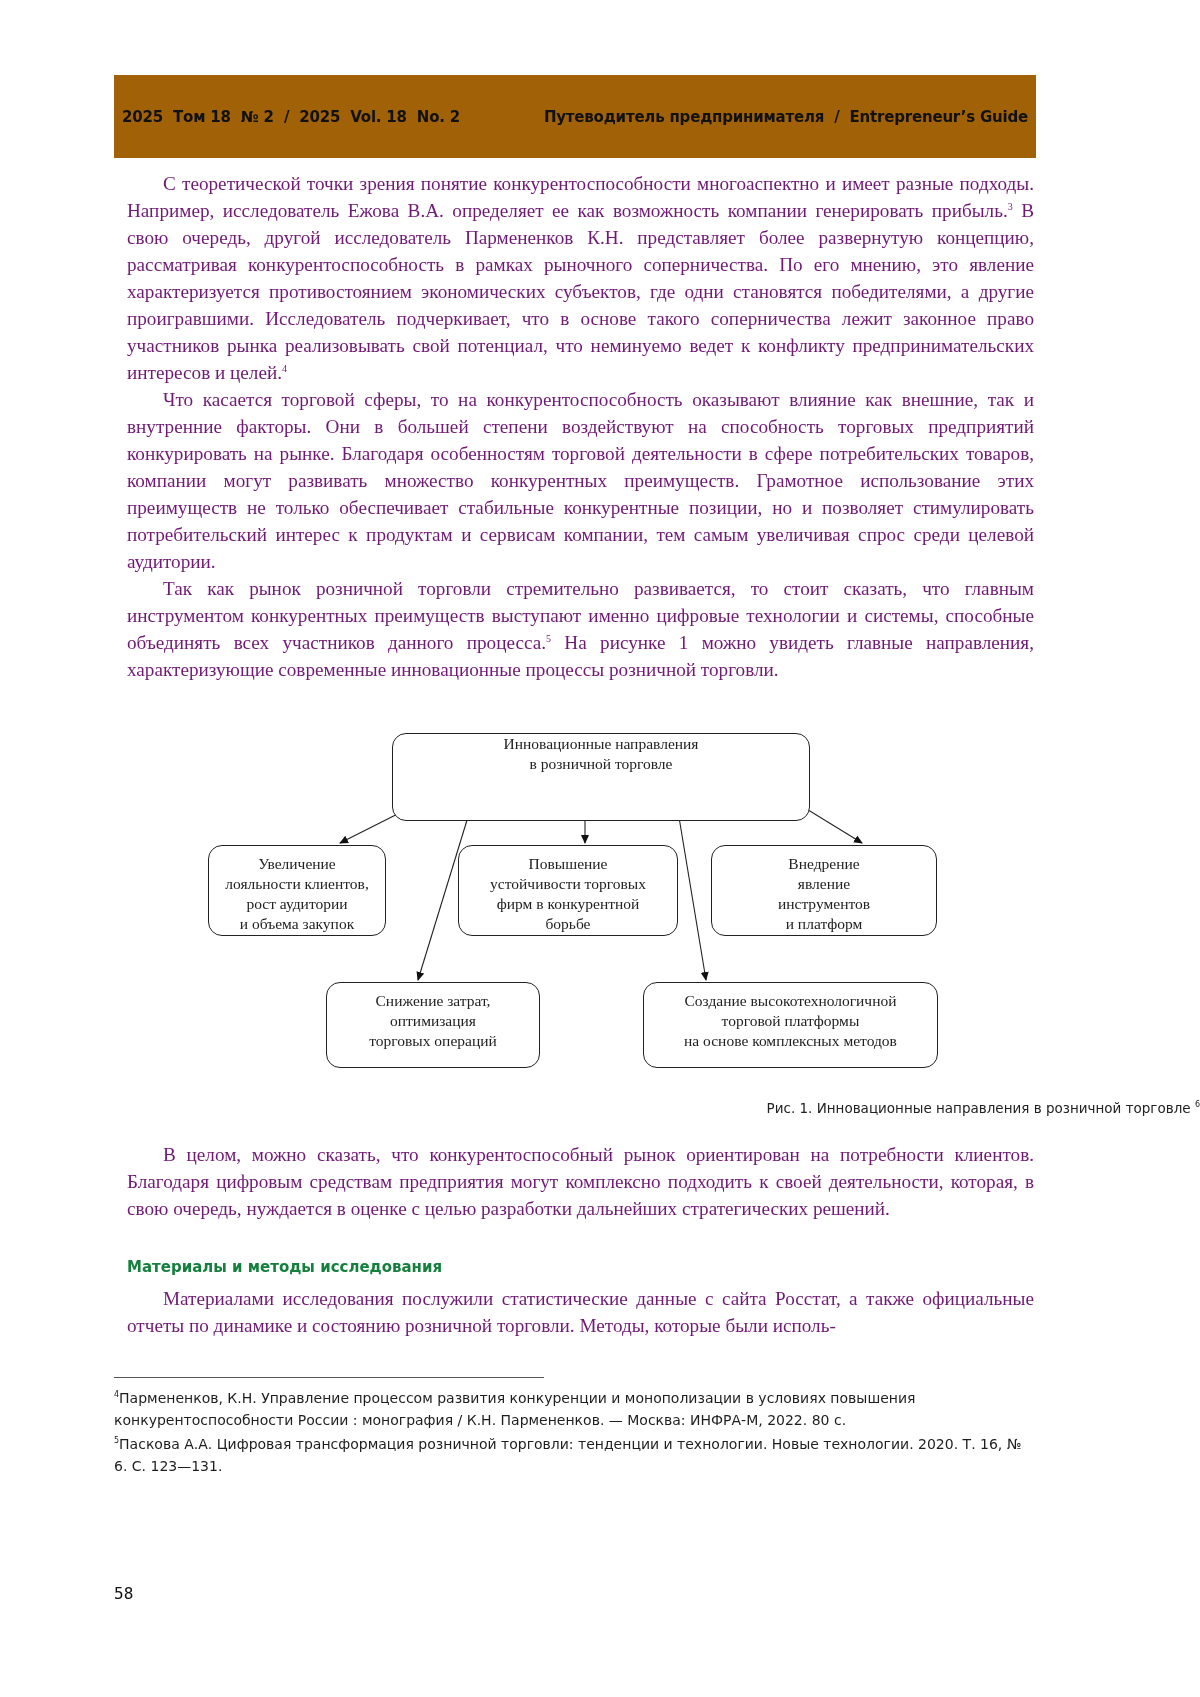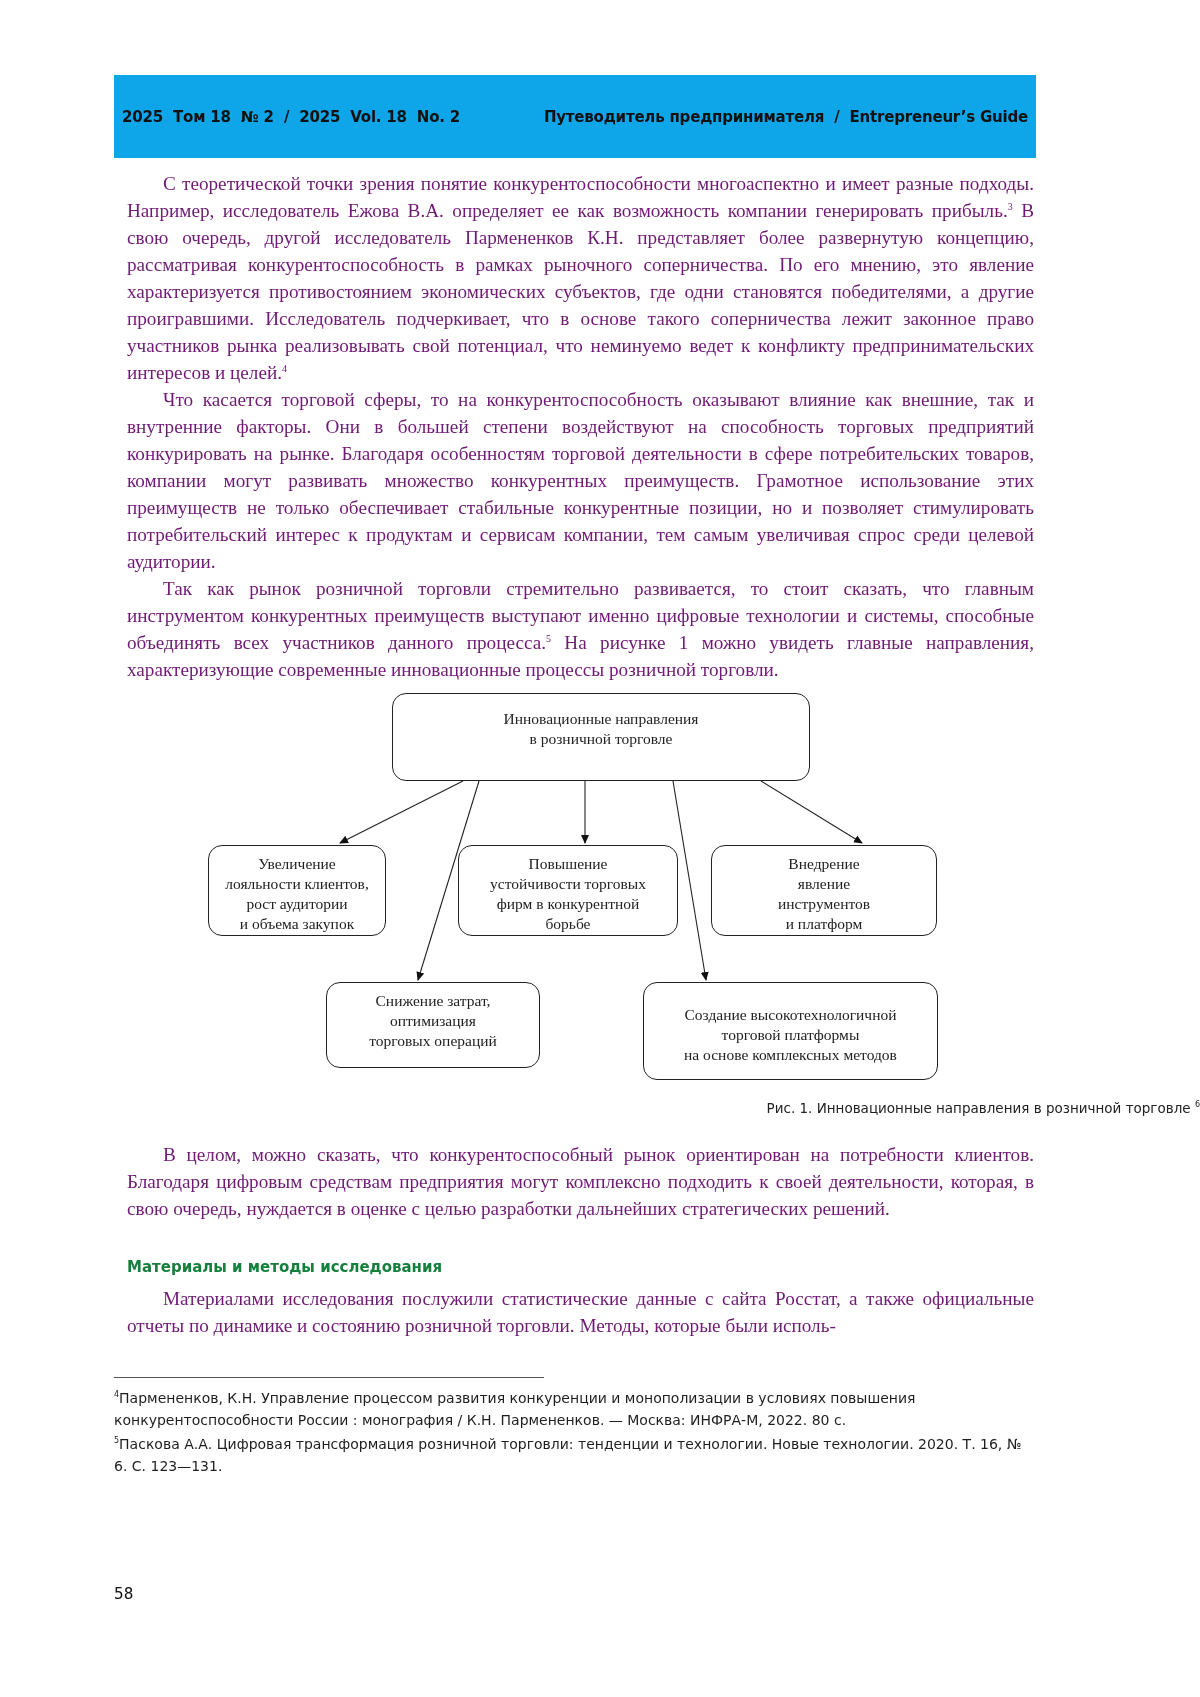--- a/index.html
+++ b/index.html
@@ -1,19 +1,19 @@
 <!DOCTYPE html>
 <html><head>
   <meta charset="utf-8">
   <style>
     html, body { margin: 0; padding: 0; background: #ffffff; }
     body { width: 1200px; height: 1697px; position: relative; overflow: hidden; color: #1a1a1a; }
     .header-band {
       position: absolute; left: 114px; top: 75px; width: 922px; height: 83px;
-      background: #0ea5e9; display: flex; align-items: center; justify-content: space-between;
+      background: #a16207; display: flex; align-items: center; justify-content: space-between;
       box-sizing: border-box; padding: 0 8px 0 8px;
       font-family: "DejaVu Sans", sans-serif; font-weight: bold; font-size: 15px; color: #111;
       letter-spacing: -0.2px;
     }
     .header-left, .header-right { white-space: pre; }
     .body-text {
       position: absolute; left: 127px; width: 907px;
       font-family: "Liberation Serif", serif; font-size: 19.2px; line-height: 27px;
       text-align: justify; color: #701a75;
     }
@@ -68,21 +68,21 @@
       <path d="M0,1 L9,5 L0,9 Z" fill="#111"></path>
     </marker>
   </defs>
   <line x1="463" y1="781" x2="340" y2="843" stroke="#222" stroke-width="1.1" marker-end="url(#arrowhead)"></line>
   <line x1="479" y1="781" x2="418" y2="980" stroke="#222" stroke-width="1.1" marker-end="url(#arrowhead)"></line>
   <line x1="585" y1="781" x2="585" y2="843" stroke="#222" stroke-width="1.1" marker-end="url(#arrowhead)"></line>
   <line x1="673" y1="781" x2="706" y2="980" stroke="#222" stroke-width="1.1" marker-end="url(#arrowhead)"></line>
   <line x1="761" y1="781" x2="862" y2="843" stroke="#222" stroke-width="1.1" marker-end="url(#arrowhead)"></line>
 </svg>
 
-<div class="box" style="left:392px; top:693px; width:418px; height:88px; padding-top:15px;">
+<div class="box" style="left:392px; top:733px; width:418px; height:88px; ">
   <span>Инновационные направления
 в розничной торговле</span>
 </div>
 <div class="box" style="left:208px; top:845px; width:178px; height:91px; padding-top:8px;">
   <span>Увеличение
 лояльности клиентов,
 рост аудитории
 и объема закупок</span>
 </div>
 <div class="box" style="left:458px; top:845px; width:220px; height:91px; padding-top:8px;">
@@ -95,21 +95,21 @@
   <span>Внедрение
 явление
 инструментов
 и платформ</span>
 </div>
 <div class="box" style="left:326px; top:982px; width:214px; height:86px; padding-top:8px;">
   <span>Снижение затрат,
 оптимизация
 торговых операций</span>
 </div>
-<div class="box" style="left:643px; top:982px; width:295px; height:98px; padding-top:22px;">
+<div class="box" style="left:643px; top:982px; width:295px; height:86px; padding-top:8px;">
   <span>Создание высокотехнологичной
 торговой платформы
 на основе комплексных методов</span>
 </div>
 
 <div class="caption">
   <span>Рис. 1. Инновационные направления в розничной торговле</span>
   <sup>6</sup>
 </div>
 

